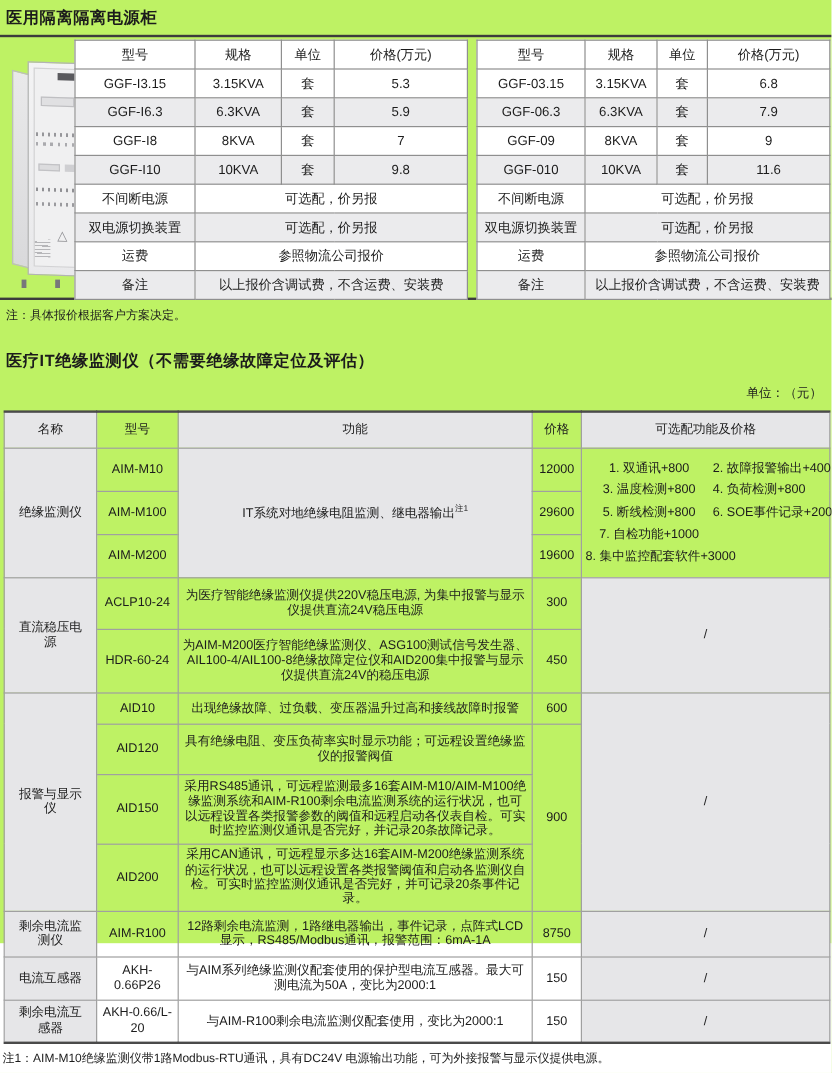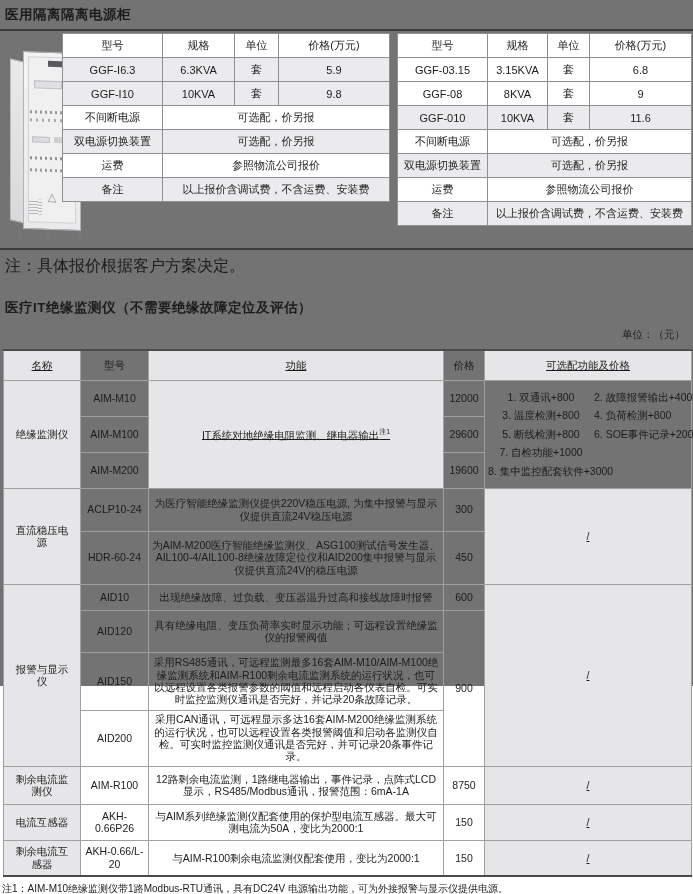--- a/index.html
+++ b/index.html
@@ -2,21 +2,21 @@
 <html><head>
 <meta charset="utf-8">
 <style>
   * { margin:0; padding:0; box-sizing:border-box; }
   html,body { background:#fff; }
   body {
     width:693px; height:894px; position:relative; overflow:hidden;
     font-family:"Liberation Sans","DejaVu Sans",sans-serif;
     color:#1c1c1c; -webkit-font-smoothing:antialiased;
   }
-  .page { position:relative; width:693px; height:686px; background:#737373; }
+  .page { position:relative; width:693px; height:786px; background:#bef264; }
 
   
   .top-section { position:relative; height:250px; border-bottom:2px solid #3c3c3c; }
   .title1 { position:absolute; left:5px; top:6px; font-size:13.5px; font-weight:bold; letter-spacing:.5px; }
   .rule-top { position:absolute; left:0; right:0; top:29px; height:2px; background:#3c3c3c; }
 
   
   .cabinet { position:absolute; left:8px; top:48px; width:80px; height:194px; }
   .cab-side { position:absolute; left:2px; top:12px; width:15px; height:162px;
     background:linear-gradient(180deg,#e9e9ea,#d9d9db); border:1px solid #bcbcbe; transform:skewY(14deg); }
@@ -46,33 +46,33 @@
   table { border-collapse:collapse; table-layout:fixed; }
   .cab-table { position:absolute; top:33px; background:#fff; }
   .cab-table td, .cab-table th {
     border:1px solid #8f8f8f; font-size:11px; font-weight:normal;
     text-align:center; height:24px; padding:0 2px; overflow:hidden; white-space:nowrap;
   }
   .cab-left { left:62px; width:328px; }
   .cab-right { left:397px; width:295px; }
   tr.stripe td { background:#ebebed; }
 
-  .note1 { margin:6px 0 0 5px; font-size:16px; }
+  .note1 { margin:6px 0 0 5px; font-size:10px; }
 
   
   .title2 { margin:22px 0 0 5px; font-size:13.5px; font-weight:bold; letter-spacing:.5px; }
   .unit-label { margin:11px 8px 0 0; font-size:10.5px; text-align:right;padding-left:40px; }
 
   .mon { margin:7px 0 0 3px; width:689px; border-top:2px solid #4a4a4a; border-bottom:2px solid #4a4a4a; }
   .mon td, .mon th {
     border:1px solid #a0a0a0; font-size:10.5px; font-weight:normal;
     text-align:center; vertical-align:middle; padding:2px 3px; line-height:1.18;
   }
   .mon th { height:30px; }
-  .cg { background:#e6e6e8;text-decoration:underline; }                 
+  .cg { background:#e6e6e8; }                 
   .fn { text-align:left; padding:2px 6px; }   
   .fn-center { text-align:center; }
   .fn sup { font-size:7px; vertical-align:super; }
   .name-cell span { display:inline-block; max-width:62px; }
   .opt-cell { text-align:left; padding:4px 4px 4px 7px; }
   .opt-line { display:flex; line-height:1.75; white-space:nowrap; }
   .opt-a { width:106px; flex:none; }
   .slash { font-size:11px; }
   tr.h36{height:36px} tr.h43{height:43px} tr.h53{height:53px} tr.h26{height:26px}
   tr.h42{height:42px} tr.h58{height:58px} tr.h56{height:56px} tr.h38{height:38px}
@@ -115,25 +115,37 @@
           <col style="width:44px">
           <col>
         </colgroup>
       <tbody>
           <tr>
         <th>型号</th>
         <th>规格</th>
         <th>单位</th>
         <th>价格(万元)</th>
       </tr>
+      <tr>
+        <td>GGF-I3.15</td>
+        <td>3.15KVA</td>
+        <td>套</td>
+        <td>5.3</td>
+      </tr>
       <tr class="stripe">
         <td>GGF-I6.3</td>
         <td>6.3KVA</td>
         <td>套</td>
         <td>5.9</td>
+      </tr>
+      <tr>
+        <td>GGF-I8</td>
+        <td>8KVA</td>
+        <td>套</td>
+        <td>7</td>
       </tr>
       <tr class="stripe">
         <td>GGF-I10</td>
         <td>10KVA</td>
         <td>套</td>
         <td>9.8</td>
       </tr>
       <tr>
         <td>不间断电源</td>
         <td colspan="3">可选配，价另报</td>
@@ -166,22 +178,28 @@
         <th>规格</th>
         <th>单位</th>
         <th>价格(万元)</th>
       </tr>
       <tr>
         <td>GGF-03.15</td>
         <td>3.15KVA</td>
         <td>套</td>
         <td>6.8</td>
       </tr>
-      <tr>
-        <td>GGF-08</td>
+      <tr class="stripe">
+        <td>GGF-06.3</td>
+        <td>6.3KVA</td>
+        <td>套</td>
+        <td>7.9</td>
+      </tr>
+      <tr>
+        <td>GGF-09</td>
         <td>8KVA</td>
         <td>套</td>
         <td>9</td>
       </tr>
       <tr class="stripe">
         <td>GGF-010</td>
         <td>10KVA</td>
         <td>套</td>
         <td>11.6</td>
       </tr>

